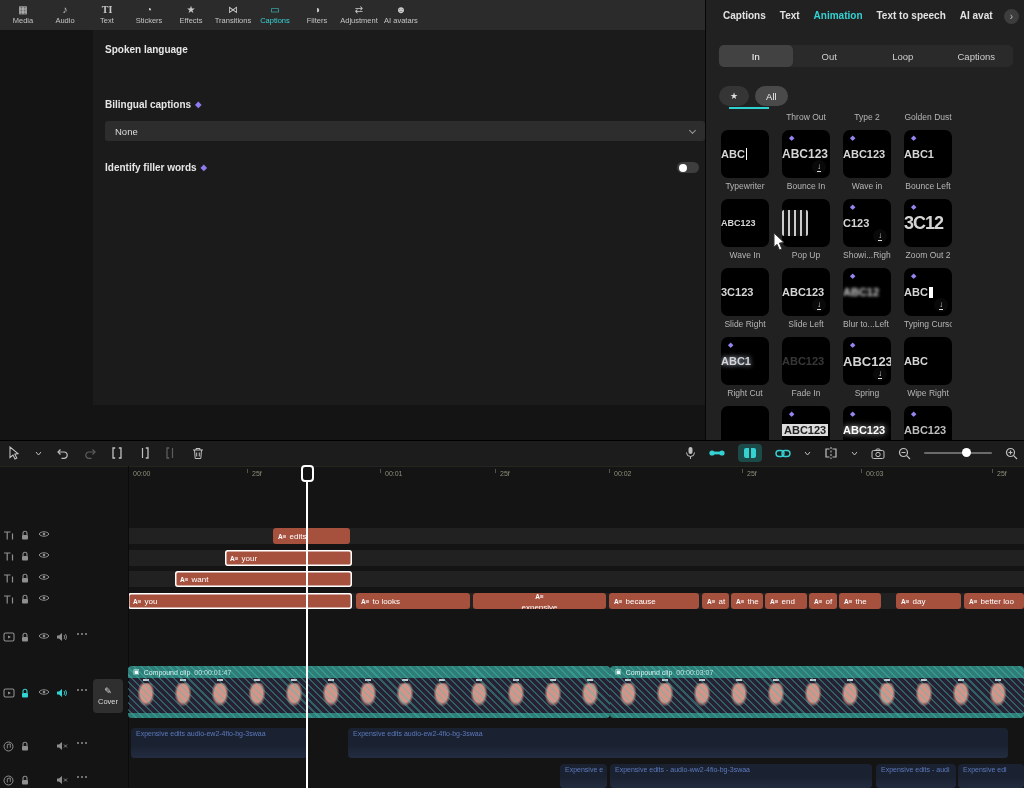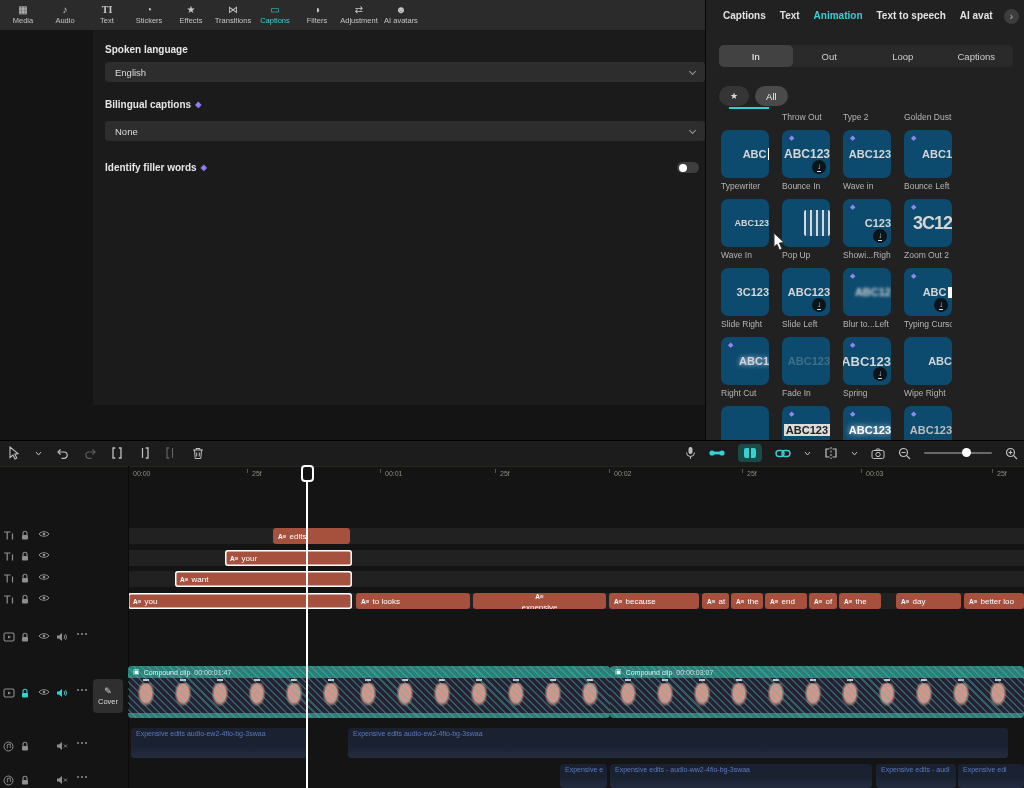--- a/index.html
+++ b/index.html
@@ -44,40 +44,40 @@
   .rp-subtab{flex:1;display:flex;align-items:center;justify-content:center;font-size:9.5px;color:#cfcfcf}
   .rp-subtab.active{background:#424242;border-radius:5px;font-weight:400;color:#fff}
   #rp-pills{position:absolute;left:13px;top:86px;display:flex;gap:6px}
   .pill{height:20px;border-radius:10px;background:#353535;display:flex;align-items:center;justify-content:center;font-size:9.5px;color:#ddd;padding:0 11px}
   .pill.active{background:#4a4a4a;color:#f0f0f0}
   #cyan-line{position:absolute;left:23px;top:107px;width:40px;height:2px;background:#2fd0d2}
   #grid-labels0{position:absolute;left:15px;top:112px;display:flex;gap:13px}
   #grid-labels0 .glabel{margin-top:0;width:48px}
   #anim-grid{position:absolute;left:15px;top:130px;display:grid;grid-template-columns:repeat(4,48px);column-gap:13px;row-gap:6px}
   .cell{width:48px}
-  .tile{position:relative;width:48px;height:48px;background:#0c4a6e;border-radius:7px;display:flex;align-items:center;justify-content:flex-end;overflow:hidden}
+  .tile{position:relative;width:48px;height:48px;background:#000000;border-radius:7px;display:flex;align-items:center;justify-content:flex-start;overflow:hidden}
   .pv{font-size:11px;font-weight:700;color:#d5d5d5;white-space:nowrap}
   .st-small .pv{font-size:9px}
   .st-large .pv{font-size:18px;letter-spacing:-1px}
   .st-bold .pv{font-size:12px;font-weight:800}
   .st-bold-lg .pv{font-size:13px;font-weight:800}
   .st-faded .pv{opacity:.25}
   .st-blur .pv{filter:blur(1.6px)}
   .st-glow .pv{text-shadow:0 0 5px #cfe0ff}
   .st-cut-plain{align-items:flex-end}
   .st-cut-boxed .pv{background:#dcdcdc;color:#222;padding:0 2px;font-weight:800}
   .st-cut-bright .pv{color:#fff;font-weight:800;text-shadow:0 0 6px rgba(255,255,255,.9)}
   .st-cut-dim .pv{color:#bdbdbd}
   .caret-line{display:inline-block;width:1.5px;height:12px;background:#fff;margin-left:1px;vertical-align:-2px}
   .caret-block{display:inline-block;width:4.5px;height:11px;background:#fff;margin-left:1px;vertical-align:-1.5px}
   .lines{width:26px;height:26px;background:repeating-linear-gradient(90deg,rgba(255,255,255,.8) 0 2px,rgba(255,255,255,.08) 2px 6px);filter:blur(.7px);border-radius:2px}
   .tile .gem{position:absolute;left:7px;top:4px;font-size:7px;color:#9486f2}
   .dl{position:absolute;right:4px;bottom:4px;width:14px;height:14px;border-radius:50%;background:rgba(10,10,10,.85);color:#ddd;font-size:8px;display:flex;align-items:center;justify-content:center}
   .dl i{font-style:normal;border-bottom:1px solid #ddd;line-height:8px}
-  .glabel{margin-top:3px;height:12px;font-size:8.5px;color:#b5b5b5;white-space:nowrap;overflow:hidden}
+  .glabel{margin-top:3px;height:12px;font-size:8.5px;color:#b5b5b5;text-align:center;white-space:nowrap;overflow:hidden}
   #cursor{position:absolute;left:67px;top:232px;z-index:40}
 
   
   #tl-toolbar{position:absolute;left:0;top:440px;width:1024px;height:26px;background:#1c1c1c;border-top:1px solid #000;box-sizing:border-box}
   #tlb-left{position:absolute;left:8px;top:440px;height:26px;display:flex;align-items:center;gap:15px}
   #tlb-right{position:absolute;right:6px;top:440px;height:26px;display:flex;align-items:center;gap:13px}
   .ticon{color:#c0c0c0;display:flex;align-items:center;font-size:11px;line-height:11px}
   .ticon.dim{color:#5d5d5d}
   .ticon.cyan{color:#35d2d4}
   .ticon.boxed{background:#1b4a48;border-radius:4px;padding:3px 5px}
@@ -164,24 +164,20 @@
         <div class="tb-icon">☻</div>
         <div class="tb-label">AI avatars</div>
       </div>
     </div>
 
 
   <div id="captions-main">
     <div class="cp-label" style="top:14px">
         <span>Spoken language</span>
       </div>
-    <div class="cp-field" style="top:32px">
-      <span>English</span>
-      <span class="chev"></span>
-    </div>
     <div class="cp-label" style="top:69px">
       <span>Bilingual captions</span>
       <span class="gem">◆</span>
     </div>
     <div class="cp-field" style="top:91px">
       <span>None</span>
       <span class="chev"></span>
     </div>
     <div class="cp-label" style="top:132px">
       <span>Identify filler words</span>

